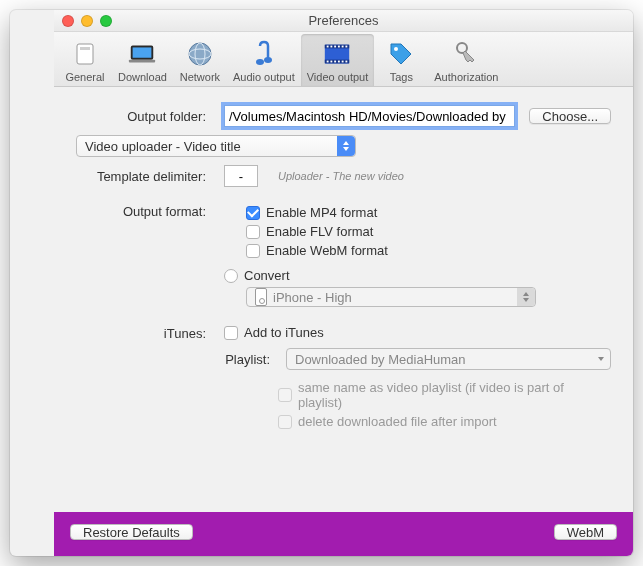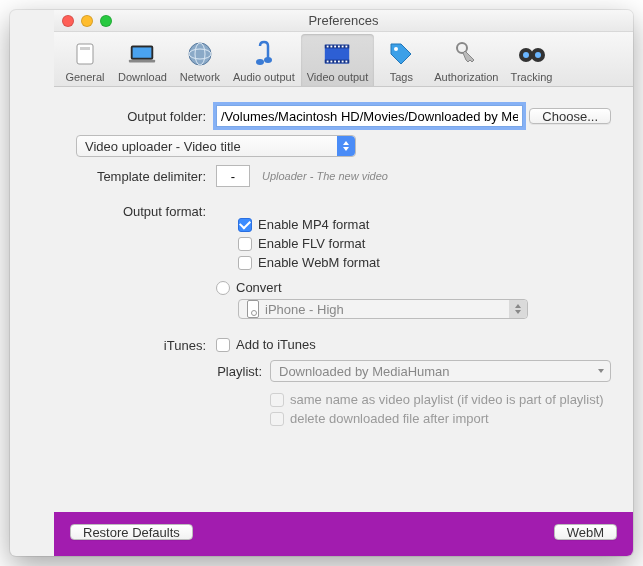--- a/index.html
+++ b/index.html
@@ -81,20 +81,21 @@
   .content {
     flex: 1;
     background: #f1f1f1;
     padding: 18px 22px 0 22px;
     overflow: auto;
   }
   .row {
     display: flex;
     align-items: center;
     margin-bottom: 8px;
+    gap: 8px;
   }
   .label {
     width: 140px;
     text-align: right;
     padding-right: 10px;
     color: #333;
     flex-shrink: 0;
   }
   .textfield {
     flex: 1;
@@ -349,32 +350,20 @@
     </div>
     <div class="tool">
       <div class="ticon">
         <svg width="28" height="28" viewBox="0 0 28 28">
             <circle cx="10" cy="8" r="5" fill="none" stroke="#888" stroke-width="2"></circle>
             <path d="M13 11 L22 20 L20 22 L18 20 L16 22 L14 20 L11 13 Z" fill="#bbb" stroke="#888"></path>
           </svg>
       </div>
       <span>Authorization</span>
     </div>
-    <div class="tool">
-      <div class="ticon">
-        <svg width="30" height="26" viewBox="0 0 30 26">
-            <circle cx="9" cy="14" r="7" fill="#333"></circle>
-            <circle cx="21" cy="14" r="7" fill="#333"></circle>
-            <circle cx="9" cy="14" r="3" fill="#6bb6ff"></circle>
-            <circle cx="21" cy="14" r="3" fill="#6bb6ff"></circle>
-            <rect x="12" y="12" width="6" height="2" fill="#333"></rect>
-          </svg>
-      </div>
-      <span>Tracking</span>
-    </div>
   </div>
 
   <div class="content">
 
     <div class="row">
       <div class="label">Output folder:</div>
       <input class="textfield focus" value="/Volumes/Macintosh HD/Movies/Downloaded by MediaHuman" style="">
       <button class="btn" style="margin-left:6px">Choose...</button>
     </div>
 
@@ -388,21 +377,21 @@
 
     <div class="row" style="margin-bottom:16px">
       <div class="label">Template delimiter:</div>
       <input class="textfield small" value="-" style="">
       <span class="hint">Uploader - The new video</span>
     </div>
 
     <div class="row" style="align-items:flex-start; margin-bottom:4px">
       <div class="label" style="padding-top:1px">Output format:</div>
       <div class="group" style="flex:1">
-        <div class="group" style="margin-left:22px; gap:4px; margin-top:14px">
+        <div class="group" style="margin-left:22px; gap:4px; margin-top:2px">
           <label class="checkbox">
             <span class="cb checked"></span>
             <span>Enable MP4 format</span>
           </label>
           <label class="checkbox">
             <span class="cb"></span>
             <span>Enable FLV format</span>
           </label>
           <label class="checkbox">
             <span class="cb"></span>

